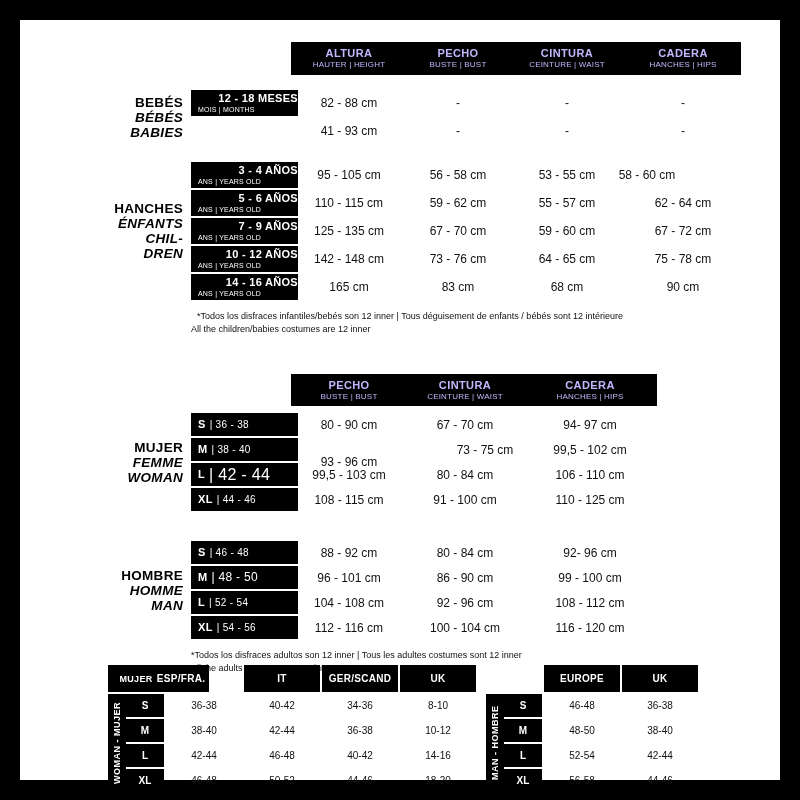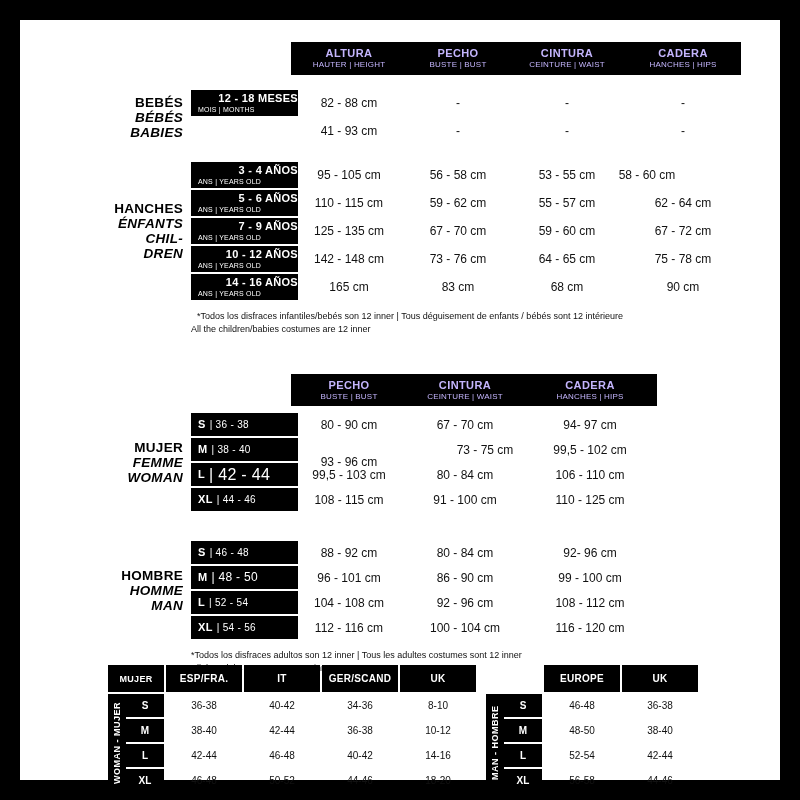--- a/index.html
+++ b/index.html
@@ -292,21 +292,21 @@
       </div>
       <div class="abs grp-label flexc" style="left: 30px; top: 521px; width: 133px; height: 98px;">
         <div>HOMBRE</div>
         <div class="it">HOMME</div>
         <div class="it">MAN</div>
       </div>
       <div class="abs note" style="left: 171px; top: 629px; width: 560px;">*Todos los disfraces adultos son 12 inner  |  Tous les adultes costumes sont 12 inner</div>
       <div class="abs note it" style="left: 171px; top: 642px; width: 560px;">All the adults costumes are 12 inner</div>
       <div class="abs vert-label" style="left: 88px; top: 674px; width: 18px; height: 98px;">WOMAN - MUJER</div>
       <div class="abs conv-hdr flexmid" style="left: 88px; top: 645px; width: 56px; height: 27px; font-size: 9px;">MUJER</div>
-      <div class="abs conv-hdr flexmid" style="left: 146px; top: 645px; width: 76px; height: 27px;">ESP/FRA.</div>
+      <div class="abs conv-hdr flexmid" style="left: 133px; top: 645px; width: 56px; height: 27px;">ESP/FRA.</div>
       <div class="abs conv-hdr flexmid" style="left: 224px; top: 645px; width: 76px; height: 27px;">IT</div>
       <div class="abs conv-hdr flexmid" style="left: 302px; top: 645px; width: 76px; height: 27px;">GER/SCAND</div>
       <div class="abs conv-hdr flexmid" style="left: 380px; top: 645px; width: 76px; height: 27px;">UK</div>
       <div class="abs conv-sz flexmid" style="left: 106px; top: 674px; width: 38px; height: 23px;">S</div>
       <div class="abs conv-val flexmid" style="left: 146px; top: 674px; width: 76px; height: 23px;">36-38</div>
       <div class="abs conv-val flexmid" style="left: 224px; top: 674px; width: 76px; height: 23px;">40-42</div>
       <div class="abs conv-val flexmid" style="left: 302px; top: 674px; width: 76px; height: 23px;">34-36</div>
       <div class="abs conv-val flexmid" style="left: 380px; top: 674px; width: 76px; height: 23px;">8-10</div>
       <div class="abs conv-sz flexmid" style="left: 106px; top: 699px; width: 38px; height: 23px;">M</div>
       <div class="abs conv-val flexmid" style="left: 146px; top: 699px; width: 76px; height: 23px;">38-40</div>

